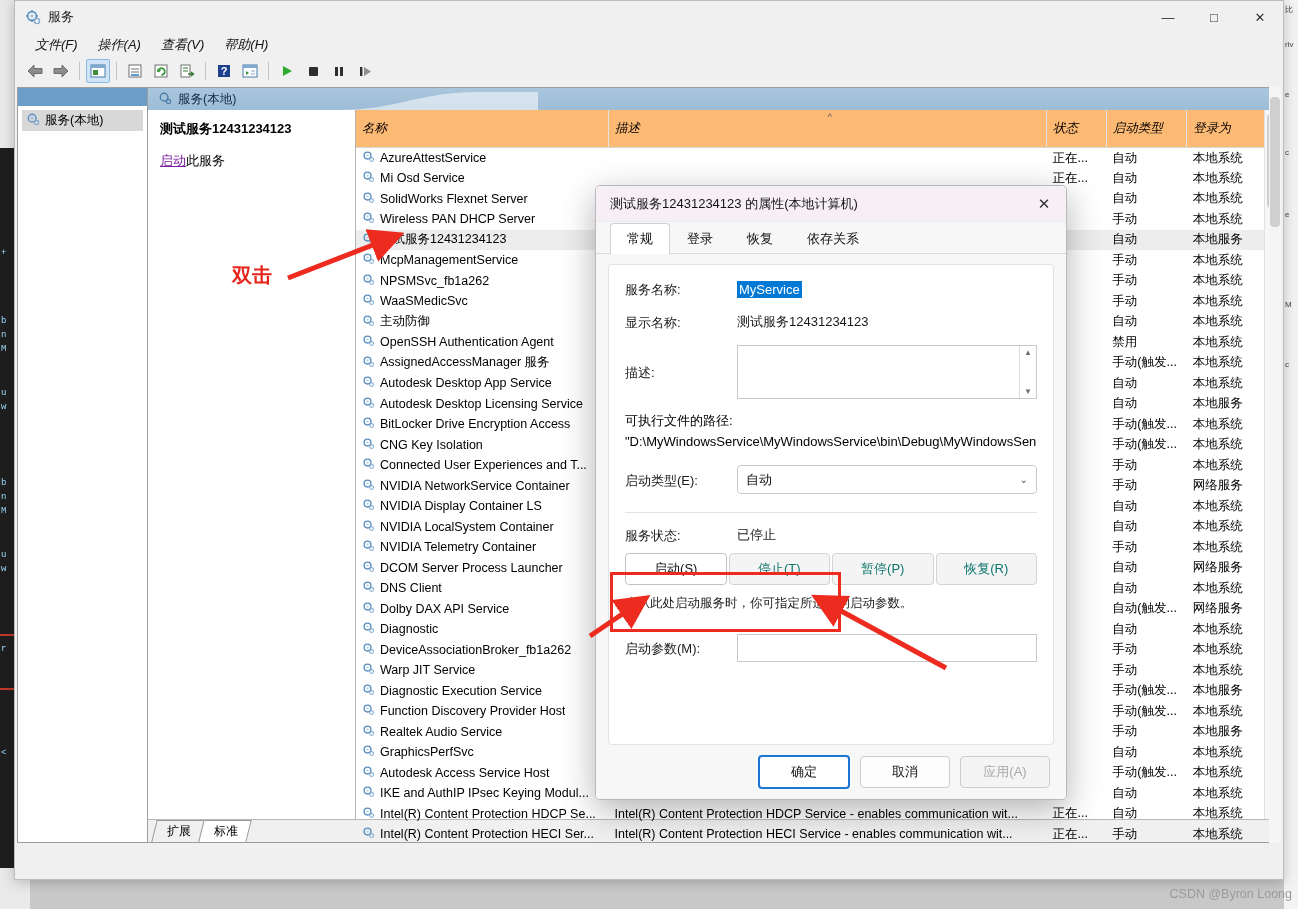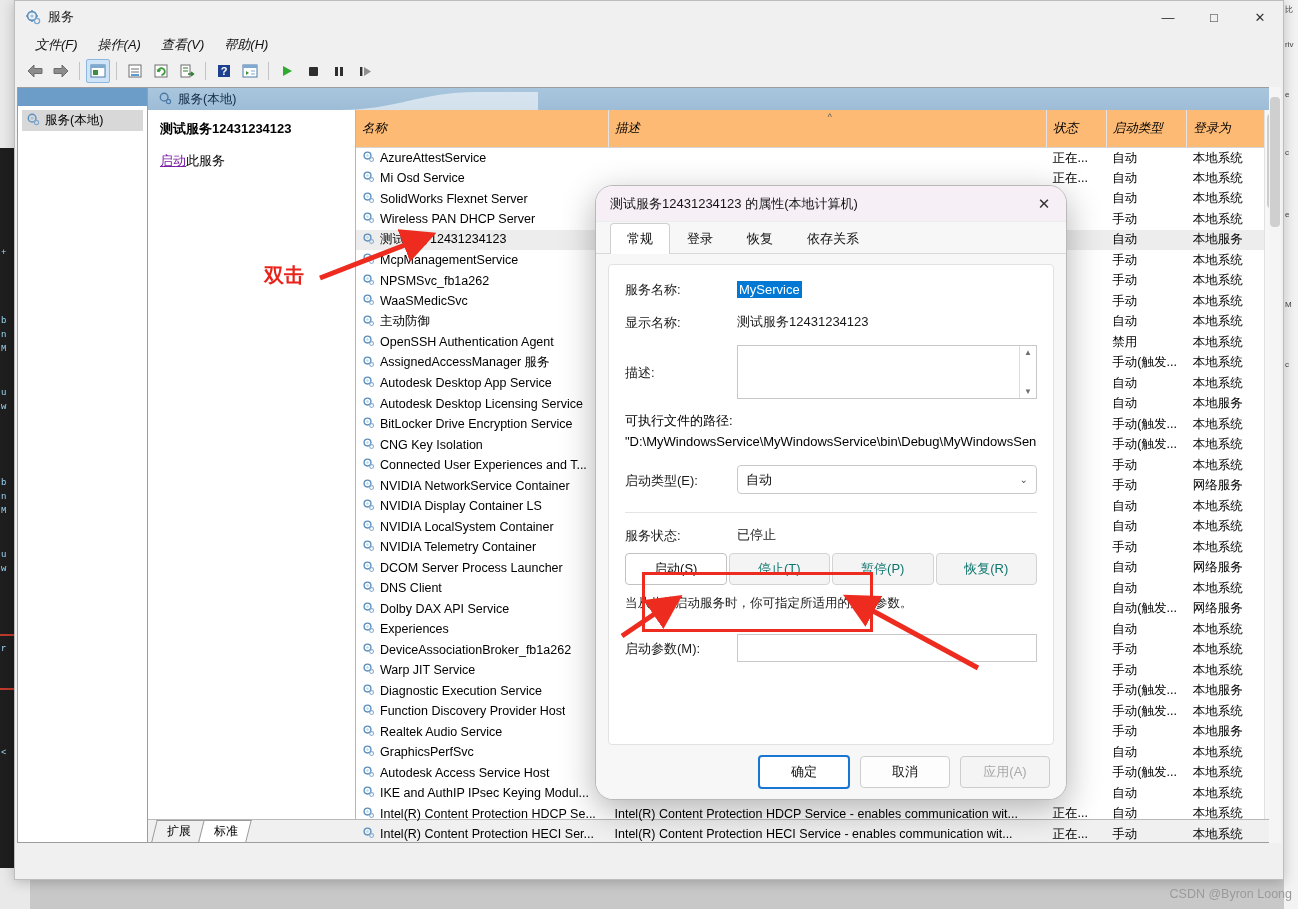--- a/index.html
+++ b/index.html
@@ -94,21 +94,21 @@
   #listscroll{position:absolute;right:0;top:0;width:15px;bottom:0;background:#f7f7f7;border-left:1px solid #e1e1e1;}
   #listscroll .thumb{position:absolute;left:2px;right:2px;top:3px;height:96px;background:#cdcdcd;border-radius:5px;}
 
   
   #win-vscroll{position:absolute;right:2px;top:86px;width:12px;bottom:36px;background:#f5f5f5;}
   #win-vscroll .th{position:absolute;left:1px;right:1px;top:10px;height:130px;background:#cfcfcf;border-radius:4px;}
 
   
   #dlg{
     position:absolute;left:595px;top:185px;width:470px;height:613px;
-    background:#f7f7f7;border:1px solid #b9b9b9;border-radius:18px;
+    background:#f7f7f7;border:1px solid #b9b9b9;border-radius:5px;
     box-shadow:0 10px 34px rgba(0,0,0,.30);overflow:hidden;
     display:flex;flex-direction:column;
   }
   #dlg-title{
     height:35px;background:#f6eff6;display:flex;align-items:center;
     border-bottom:1px solid #ececec;flex:0 0 auto;
   }
   #dlg-title .dt-text{margin-left:14px;font-size:13px;color:#151515;}
   #dlg-title .dt-spacer{flex:1;}
   #dlg-close{width:44px;height:35px;display:flex;align-items:center;justify-content:center;font-size:15px;color:#333;border-top-right-radius:7px;}
@@ -150,21 +150,21 @@
   .hint{font-size:12.5px;color:#1a1a1a;margin:10px 0 0 0;}
   #param-row{display:flex;align-items:center;margin-top:22px;}
   #param-input{flex:1;height:26px;border:1px solid #c9c9c9;background:#fff;}
 
   #dlg-footer{flex:0 0 auto;height:54px;display:flex;align-items:center;justify-content:flex-end;gap:10px;padding-right:16px;background:#f7f7f7;}
   .dbtn{min-width:88px;height:30px;border:1px solid #cdcdcd;border-radius:4px;background:#fdfdfd;display:flex;align-items:center;justify-content:center;font-size:13px;color:#111;}
   .dbtn.primary{border:2px solid #1976d2;background:#fff;}
   .dbtn.disabled{color:#a8a8a8;background:#f4f4f4;}
 
   
-  #anno{position:absolute;inset:0;pointer-events:none;margin-left:32px;}
+  #anno{position:absolute;inset:0;pointer-events:none;}
   #anno-dblclick{position:absolute;left:232px;top:262px;color:#e8231a;font-size:20px;font-weight:bold;}
   .redbox{position:absolute;border:3px solid #ee2b1f;}
 </style>
 </head>
 <body>
 
 <div id="bg-desktop"></div>
 <div id="bg-strip"></div>
 <div id="bg-editor">
   <div class="gl" style="top:100px;">+</div>
@@ -578,21 +578,21 @@
                   <td>本地服务</td>
                 </tr>
                 <tr class="row">
                   <td>
                     <span class="svc-cell">
                       <span><svg class="gear" width="13" height="13" viewBox="0 0 16 16">
                           <circle cx="6.8" cy="6.8" r="4.2" fill="none" stroke="#5b8fc0" stroke-width="1.7"></circle>
                           <circle cx="6.8" cy="6.8" r="1.5" fill="#bcd7ec"></circle>
                           <circle cx="11.8" cy="11.8" r="2.4" fill="none" stroke="#86aed2" stroke-width="1.3"></circle>
                         </svg></span>
-                      <span class="svc-name">BitLocker Drive Encryption Service</span>
+                      <span class="svc-name">BitLocker Drive Encryption Access</span>
                     </span>
                   </td>
                   <td></td>
                   <td></td>
                   <td>手动(触发...</td>
                   <td>本地系统</td>
                 </tr>
                 <tr class="row">
                   <td>
                     <span class="svc-cell">
@@ -738,21 +738,21 @@
                   <td>网络服务</td>
                 </tr>
                 <tr class="row">
                   <td>
                     <span class="svc-cell">
                       <span><svg class="gear" width="13" height="13" viewBox="0 0 16 16">
                           <circle cx="6.8" cy="6.8" r="4.2" fill="none" stroke="#5b8fc0" stroke-width="1.7"></circle>
                           <circle cx="6.8" cy="6.8" r="1.5" fill="#bcd7ec"></circle>
                           <circle cx="11.8" cy="11.8" r="2.4" fill="none" stroke="#86aed2" stroke-width="1.3"></circle>
                         </svg></span>
-                      <span class="svc-name">Experiences</span>
+                      <span class="svc-name">Diagnostic</span>
                     </span>
                   </td>
                   <td></td>
                   <td></td>
                   <td>自动</td>
                   <td>本地系统</td>
                 </tr>
                 <tr class="row">
                   <td>
                     <span class="svc-cell">

